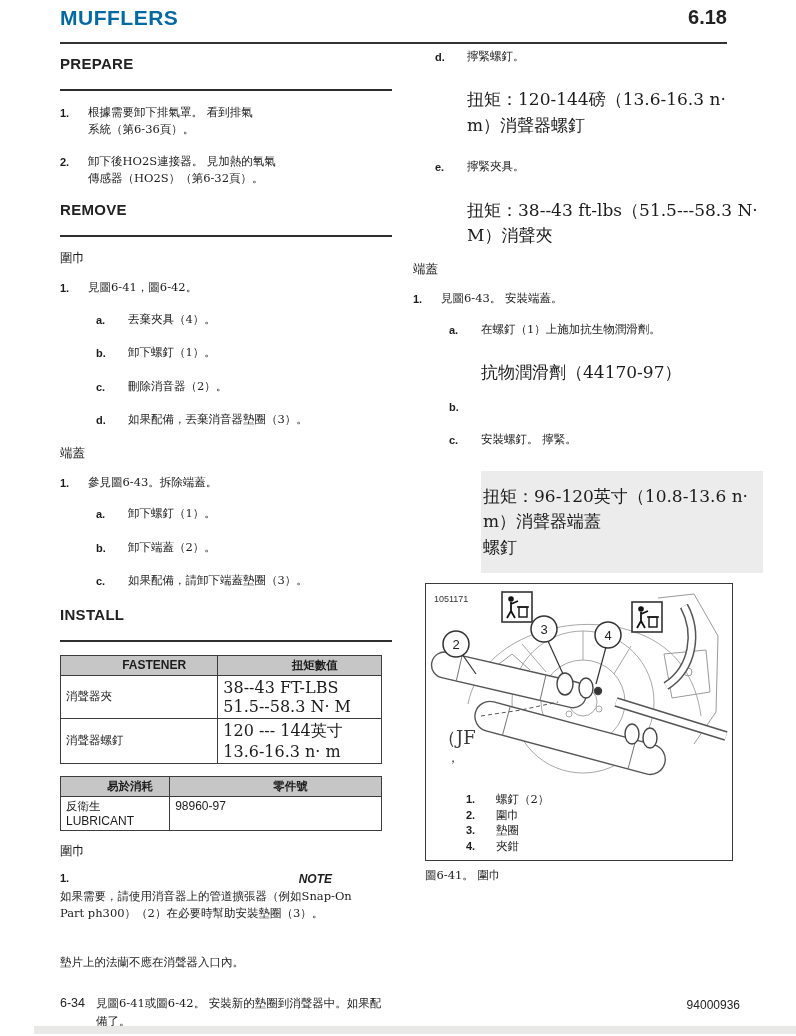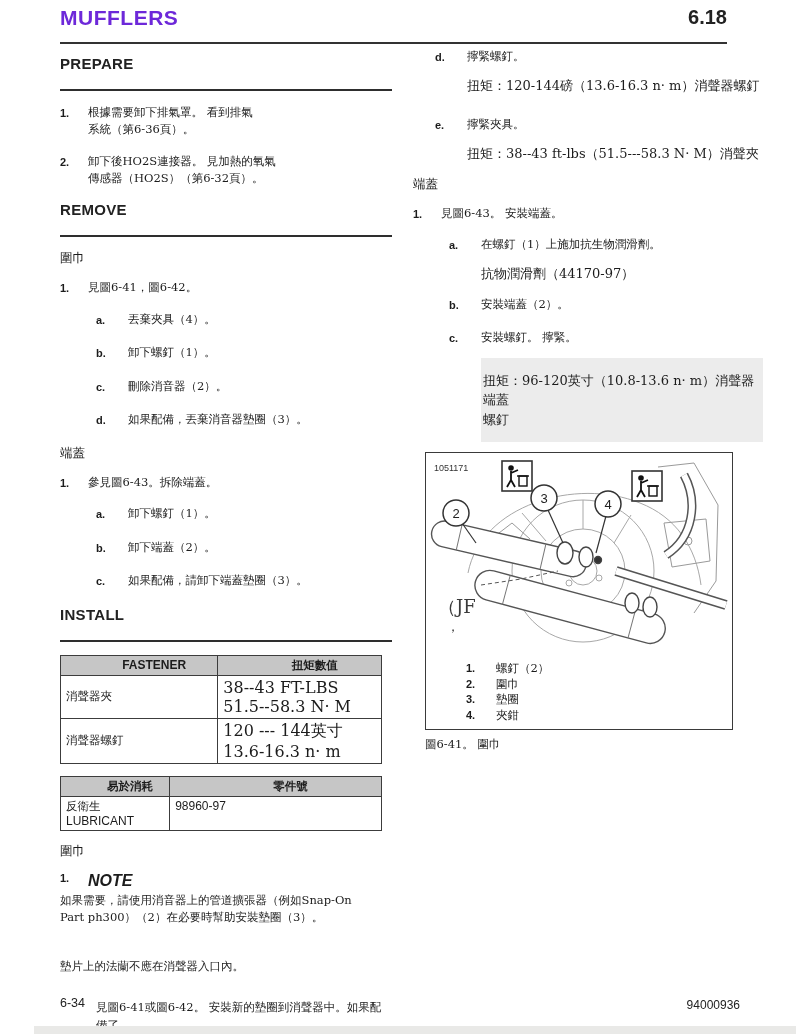--- a/index.html
+++ b/index.html
@@ -2,58 +2,58 @@
 <html><head>
 <meta charset="utf-8">
 <style>
   html,body{margin:0;padding:0;background:#fff;}
   .page{position:relative;width:796px;height:1036px;background:#ffffff;overflow:hidden;
         font-family:"DejaVu Serif",serif;color:#1c1c1c;}
   .prewrap{white-space:pre-line;}
 
   
   .hdr-title{position:absolute;left:60px;top:6px;font-family:"Liberation Sans",sans-serif;
-             font-weight:bold;font-size:21px;letter-spacing:.5px;color:#6d28d9;}
+             font-weight:bold;font-size:21px;letter-spacing:.5px;color:#0369a1;}
   .hdr-num{position:absolute;top:6px;left:600px;width:127px;text-align:right;
            font-family:"Liberation Sans",sans-serif;font-weight:bold;font-size:20px;color:#222;}
   .hdr-rule{position:absolute;left:60px;top:42px;width:667px;height:0;border-top:2.5px solid #333;}
 
   
   .col-left{position:absolute;left:60px;top:55px;width:332px;}
   .col-right{position:absolute;left:425px;top:48px;width:338px;}
 
   h2{font-family:"Liberation Sans",sans-serif;font-weight:bold;font-size:15px;color:#222;
      letter-spacing:.3px;margin:0 0 13px 0;padding-bottom:17px;border-bottom:2px solid #2e2e2e;}
 
   .subtitle{font-size:12.5px;margin:4px 0 12px 0;}
   .item{display:flex;margin-bottom:14px;font-size:11.5px;line-height:1.5;}
   .item .num{flex:0 0 28px;font-family:"Liberation Sans",sans-serif;font-weight:bold;font-size:11px;padding-top:1px;}
   .steps{margin-left:36px;}
   .step{display:flex;margin-bottom:16px;font-size:11.5px;line-height:1.5;}
   .step .letter{flex:0 0 32px;font-family:"Liberation Sans",sans-serif;font-weight:bold;font-size:11px;padding-top:1px;}
   .step .body{flex:1;}
-  .torque{margin-top:11px;font-size:13px;}
+  .torque{margin-top:22px;font-size:17px;}
   .torque.gray{background:#ececec;display:inline-block;padding:13px 2px;}
 
   
   table{border-collapse:collapse;width:322px;margin:0 0 12px 0;}
   th,td{border:1.5px solid #3c3c3c;padding:2px 5px;font-size:11.5px;}
   th{background:#c6c6c6;text-align:center;font-weight:bold;padding-left:35px;}
   th.en{font-family:"Liberation Sans",sans-serif;font-size:12px;}
   td.val{font-size:16px;}
   td.shade{background:#e2e2e2;}
   .tbl2 td{height:20px;}
   .lub-en{font-family:"Liberation Sans",sans-serif;font-size:12px;}
   .part-no{font-family:"Liberation Sans",sans-serif;font-size:12px;vertical-align:top;margin-left:44px;}
 
   
   .note-head{display:flex;margin:2px 0 2px 0;}
   .note-head .num{flex:0 0 28px;font-family:"Liberation Sans",sans-serif;font-weight:bold;font-size:11px;}
-  .note-head .lbl{flex:1;text-align:left;font-family:"Liberation Sans",sans-serif;
-                  font-weight:bold;font-style:italic;font-size:16px;padding-right:60px;}
+  .note-head .lbl{flex:1;text-align:right;font-family:"Liberation Sans",sans-serif;
+                  font-weight:bold;font-style:italic;font-size:12px;padding-right:60px;}
   .para{font-size:11.5px;line-height:1.5;margin:0 0 14px 0;}
   .para.indent{margin-left:36px;}
   .gap18{height:18px;}
   .gap10{height:10px;}
 
   
   .figure-box{margin-top:10px;width:306px;border:1.5px solid #3a3a3a;background:#fff;}
   .figure-box svg{display:block;}
   .legend{padding:2px 0 6px 40px;}
   .legend-row{display:flex;font-size:11.5px;line-height:1.35;}
@@ -216,21 +216,20 @@
     <div class="steps" style="margin-left:24px">
       <div class="step" style="margin-bottom:12px">
         <span class="letter">a.</span>
         <span class="body">
           <span>在螺釘（1）上施加抗生物潤滑劑。</span>
           <div class="torque">抗物潤滑劑（44170-97）</div>
         </span>
       </div>
       <div class="step">
         <span class="letter">b.</span>
-        <span class="body">安裝端蓋（2）。</span>
       </div>
       <div class="step" style="margin-bottom:6px">
         <span class="letter">c.</span>
         <span class="body">
           <span>安裝螺釘。 擰緊。</span>
           <div class="torque gray prewrap">扭矩：96-120英寸（10.8-13.6 n· m）消聲器端蓋
 螺釘</div>
         </span>
       </div>
     </div>

